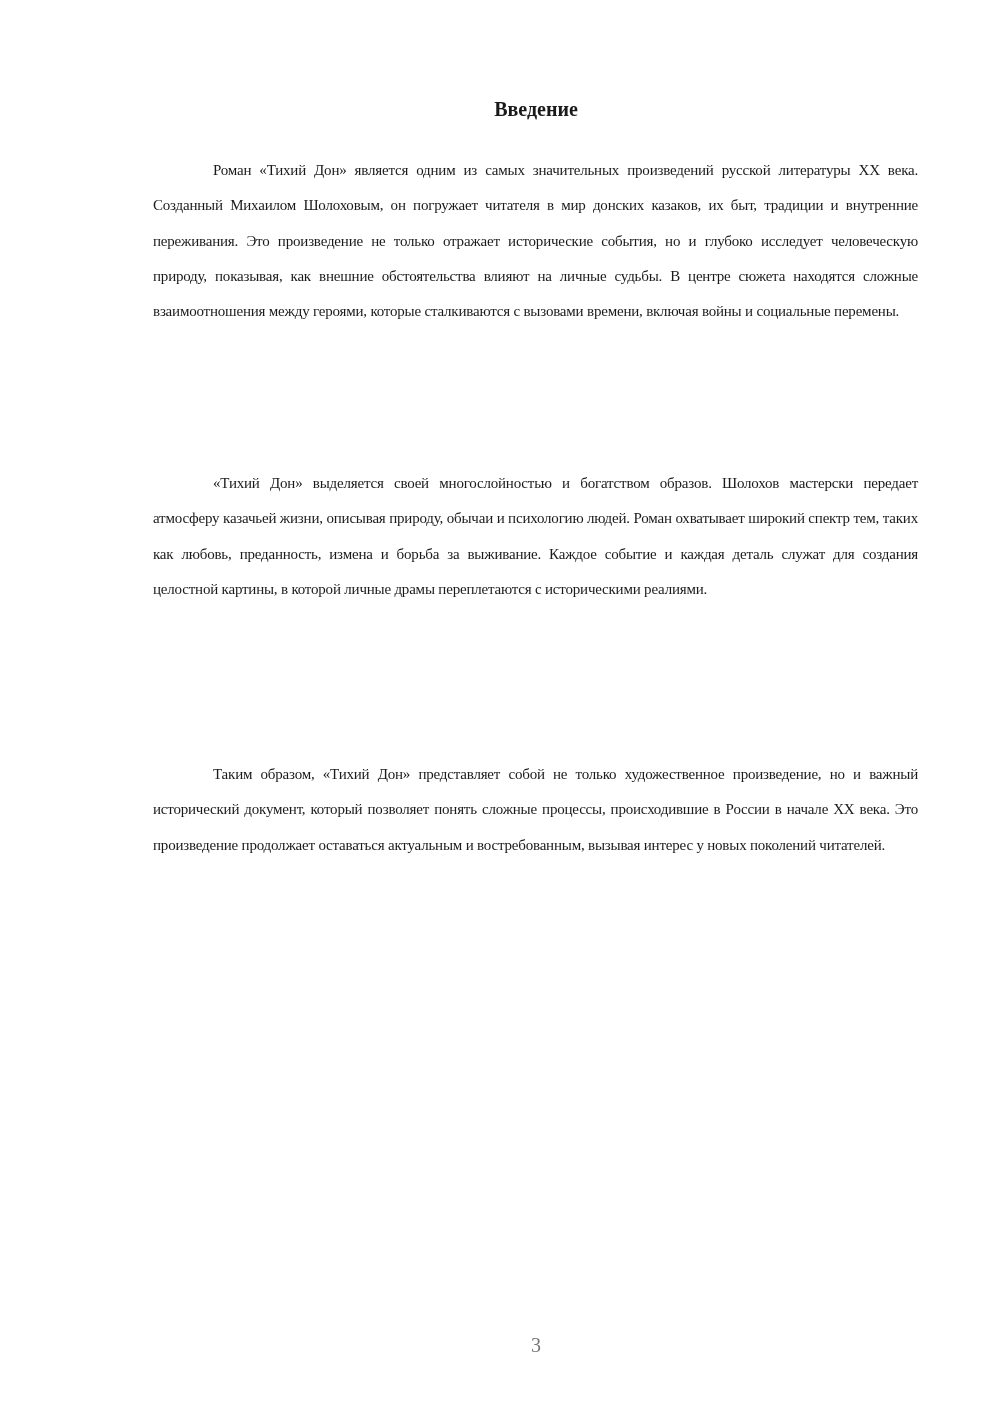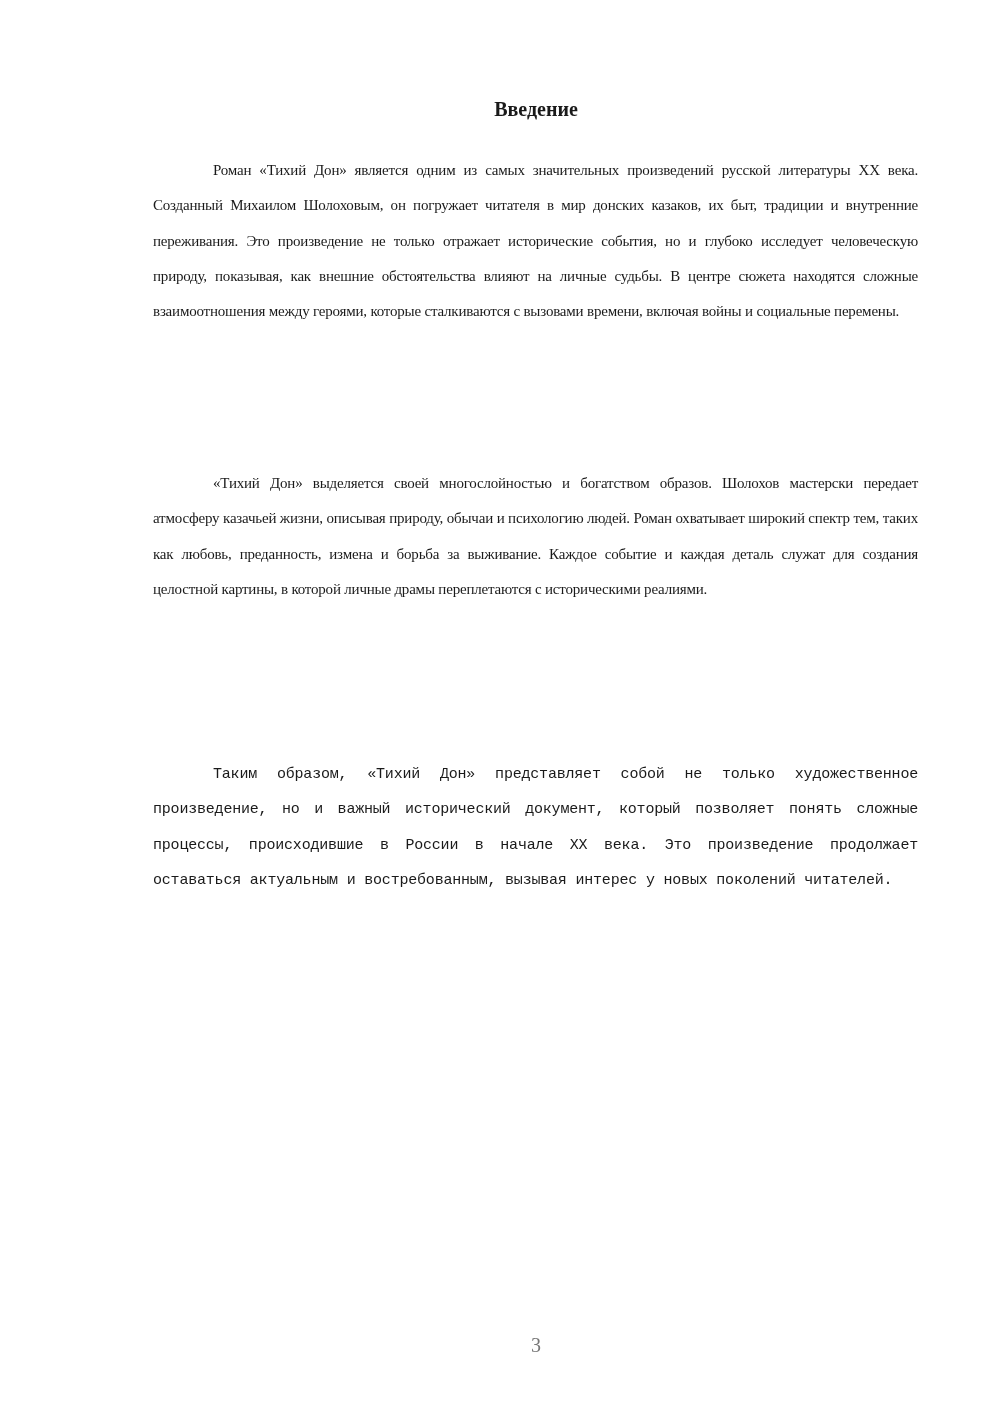--- a/index.html
+++ b/index.html
@@ -12,21 +12,21 @@
       position: absolute; top: 98px; left: 0; width: 1072px; text-align: center;
       font-weight: bold; font-size: 20px; letter-spacing: 0px;
     }
     .body { position: absolute; left: 143px; width: 785px; }
     .para {
       font-size: 15px; line-height: 35.3px; text-align: justify; text-indent: 60px;
       margin: 10px; letter-spacing: -0.2px;
     }
     .p1 { top: 143px; }
     .p2 { top: 456px; }
-    .p3 { top: 747px; font-family: Liberation Mono, monospace; }
+    .p3 { top: 747px; }
     .pagenum {
       position: absolute; top: 1334px; left: 0; width: 1072px; text-align: center;
       font-size: 20px; color: #777;
     }
   </style>
 </head>
 <body>
 
 <div class="page">
   <div class="title">Введение</div>

